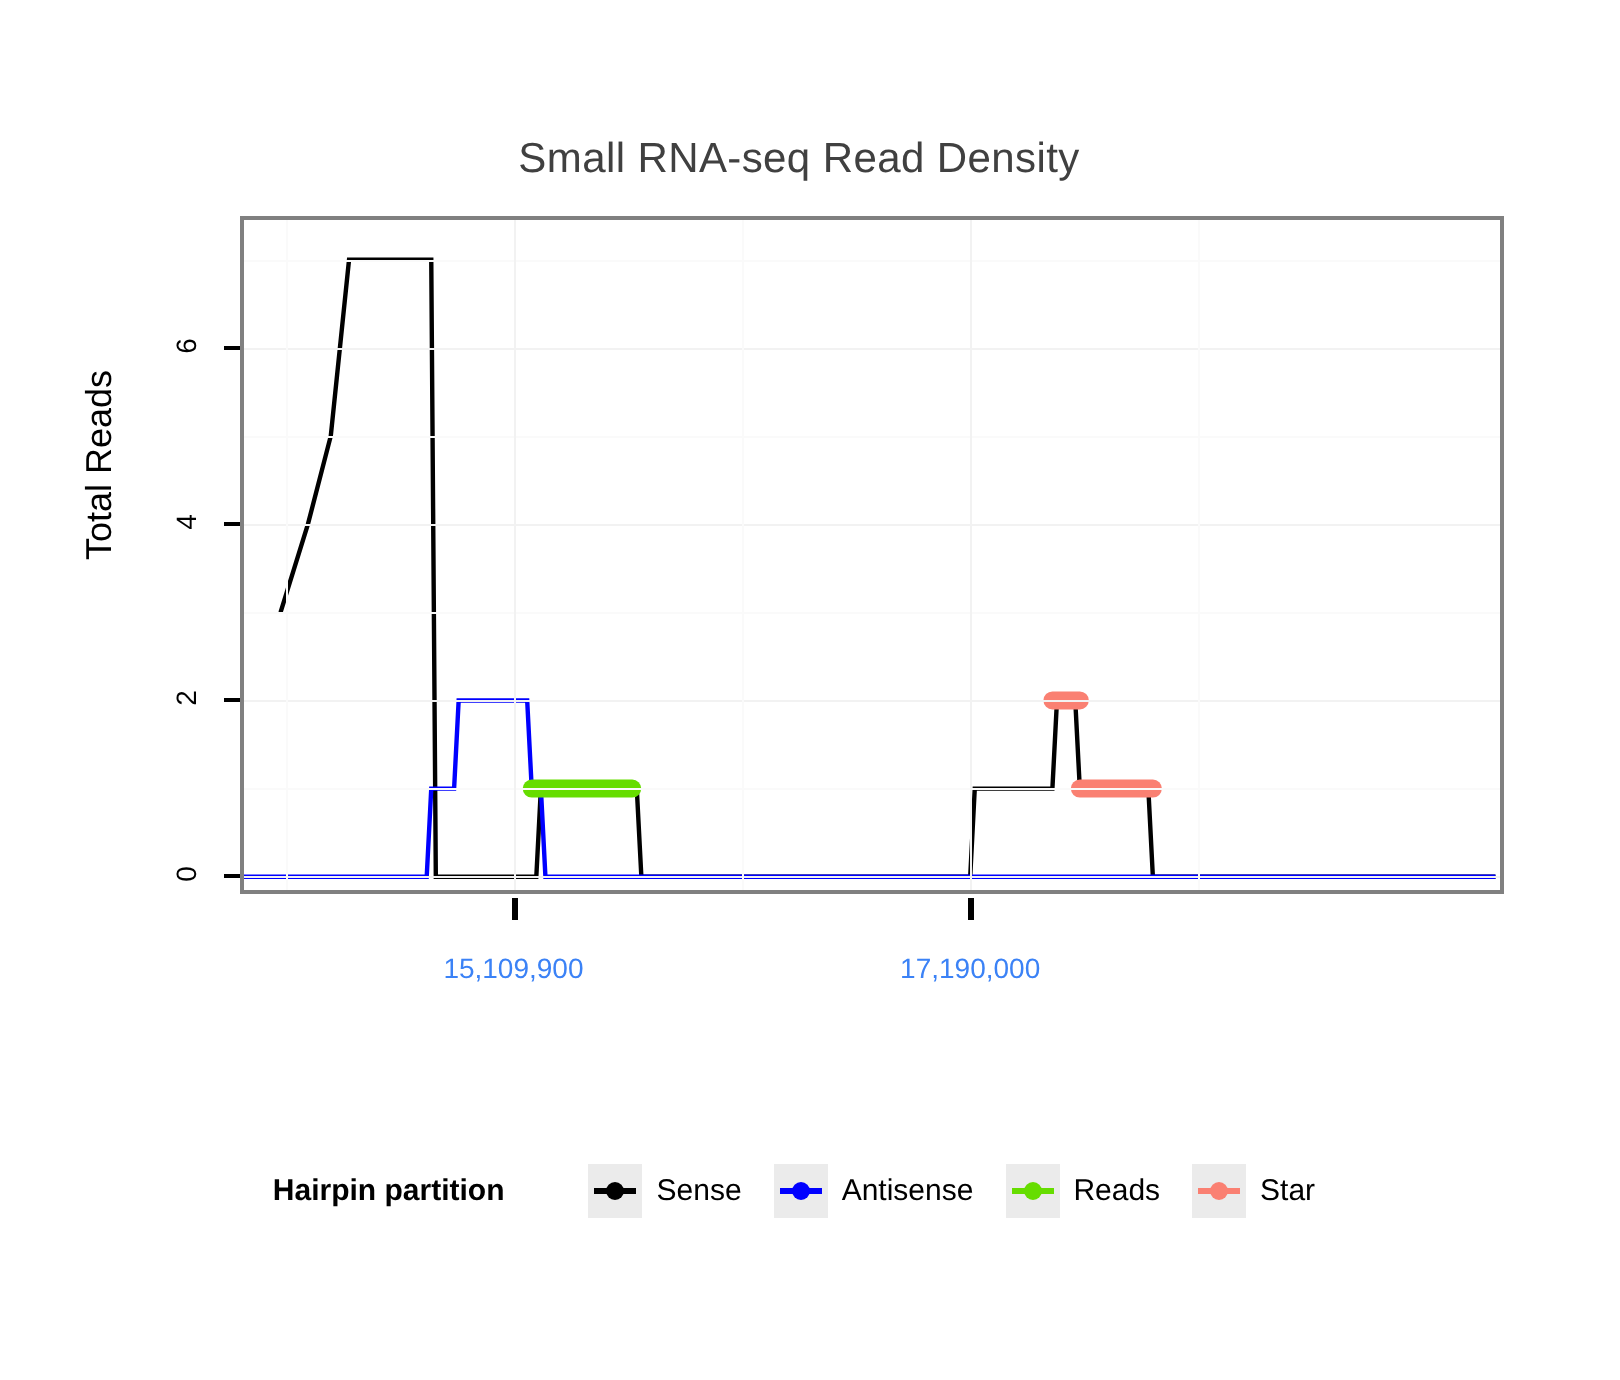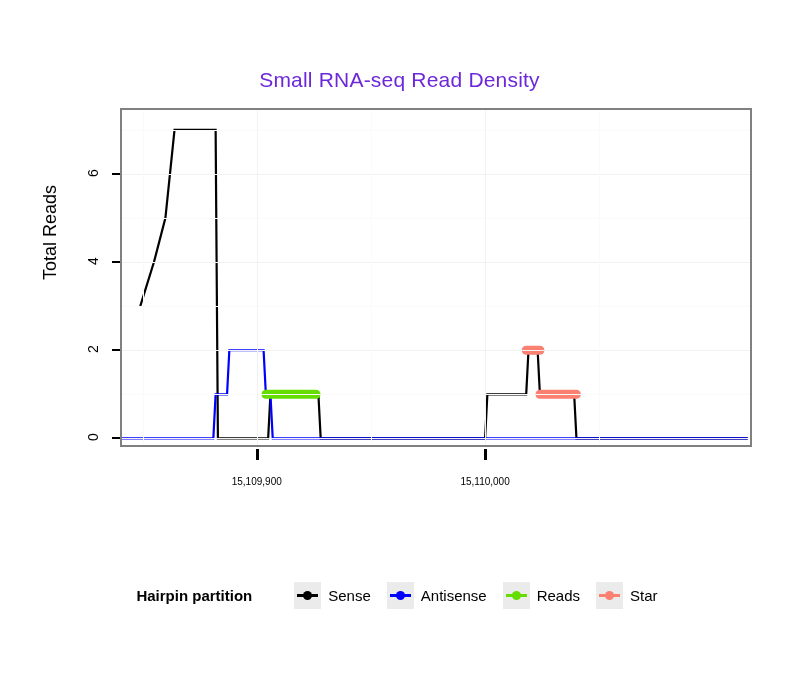--- a/index.html
+++ b/index.html
@@ -6,21 +6,21 @@
   body{
     width:810px;height:690px;
     background:#ffffff;
     font-family:"Liberation Sans", sans-serif;
     overflow:hidden;
     position:relative;
   }
   #stage{position:absolute;left:0;top:0;width:810px;height:690px;}
   .chart-title{
     position:absolute;left:0;top:68px;width:799px;
-    text-align:center;font-size:21px;color:#6d28d9;
+    text-align:center;font-size:21px;color:#404040;
     letter-spacing:0.2px;
   }
   .y-axis-title{
     position:absolute;
     left:-40px;top:222px;width:180px;
     text-align:center;font-size:18px;color:#000;
     transform:rotate(-90deg);
     transform-origin:center center;
   }
   .x-axis-title{
@@ -41,21 +41,21 @@
   .grid-major-v{background:#f2f2f2;}
   .grid-minor-v{background:#fafafa;}
   .y-tick-label{
     position:absolute;
     font-size:14px;color:#000;
     width:30px;text-align:center;
     transform:rotate(-90deg);
     transform-origin:center center;
   }
   .y-tick-mark{position:absolute;left:112px;width:8px;height:2px;background:#000;}
-  .x-tick-label{position:absolute;top:476px;font-size:10px;color:#000000;width:140px;text-align:center;}
+  .x-tick-label{position:absolute;top:476px;font-size:14px;color:#3b82f6;width:140px;text-align:center;}
   .x-tick-mark{position:absolute;top:449px;width:3px;height:11px;background:#000;}
   .legend{
     position:absolute;left:0;top:582px;width:810px;
     display:flex;align-items:center;justify-content:center;gap:0px;
   }
   .legend-title{font-size:15px;font-weight:bold;color:#000;margin-right:22px;}
   .legend-item{display:flex;align-items:center;margin-right:16px;}
   .legend-key{
     width:27px;height:27px;background:#ebebeb;
     position:relative;margin-right:7px;flex:0 0 auto;
@@ -81,21 +81,21 @@
       <div class="y-tick-mark" style="top: 261.072px;"></div>
       <div class="y-tick-label" style="left: 78px; top: 253.072px;">4</div>
       <div class="y-tick-mark" style="top: 172.914px;"></div>
       <div class="y-tick-label" style="left: 78px; top: 164.914px;">6</div>
     </div>
 
   <div id="x-ticks">
       <div class="x-tick-mark" style="left: 255.735px;"></div>
       <div class="x-tick-label" style="left: 186.735px;">15,109,900</div>
       <div class="x-tick-mark" style="left: 484.098px;"></div>
-      <div class="x-tick-label" style="left: 415.098px;">15,110,000</div>
+      <div class="x-tick-label" style="left: 415.098px;">17,190,000</div>
     </div>
 
   <div class="panel">
     <div class="panel-inner" id="panel-inner">
       <div id="gridlines">
           <div class="grid-major-h" style="top: 328.388px;"></div>
           <div class="grid-major-h" style="top: 240.23px;"></div>
           <div class="grid-major-h" style="top: 152.072px;"></div>
           <div class="grid-major-h" style="top: 63.9145px;"></div>
           <div class="grid-minor-h" style="top: 284.309px;"></div>

